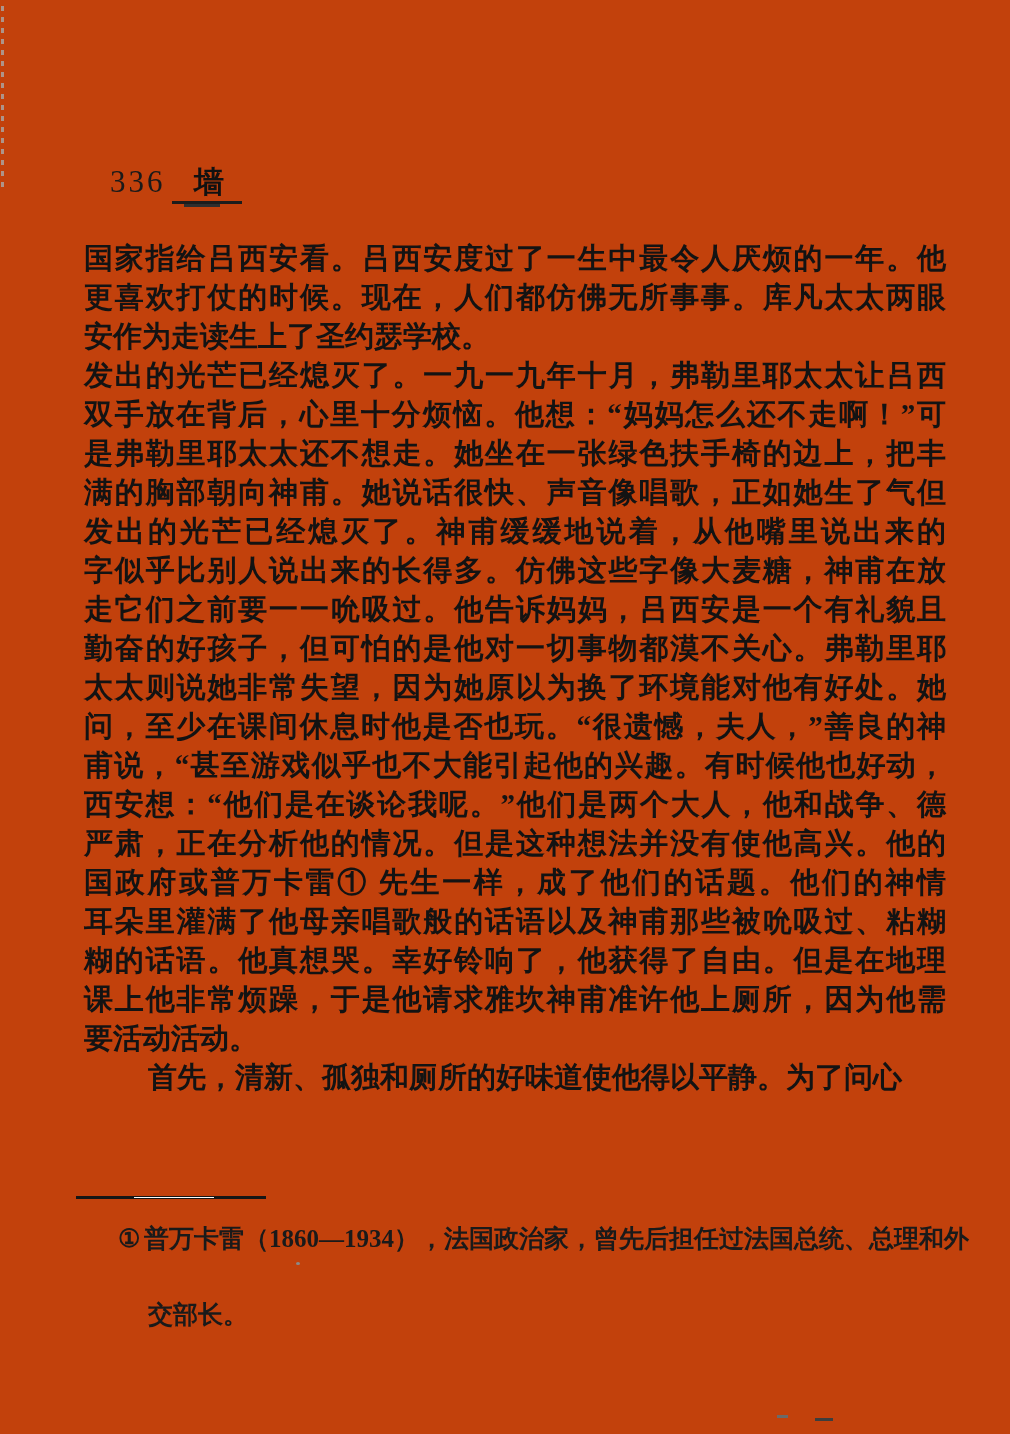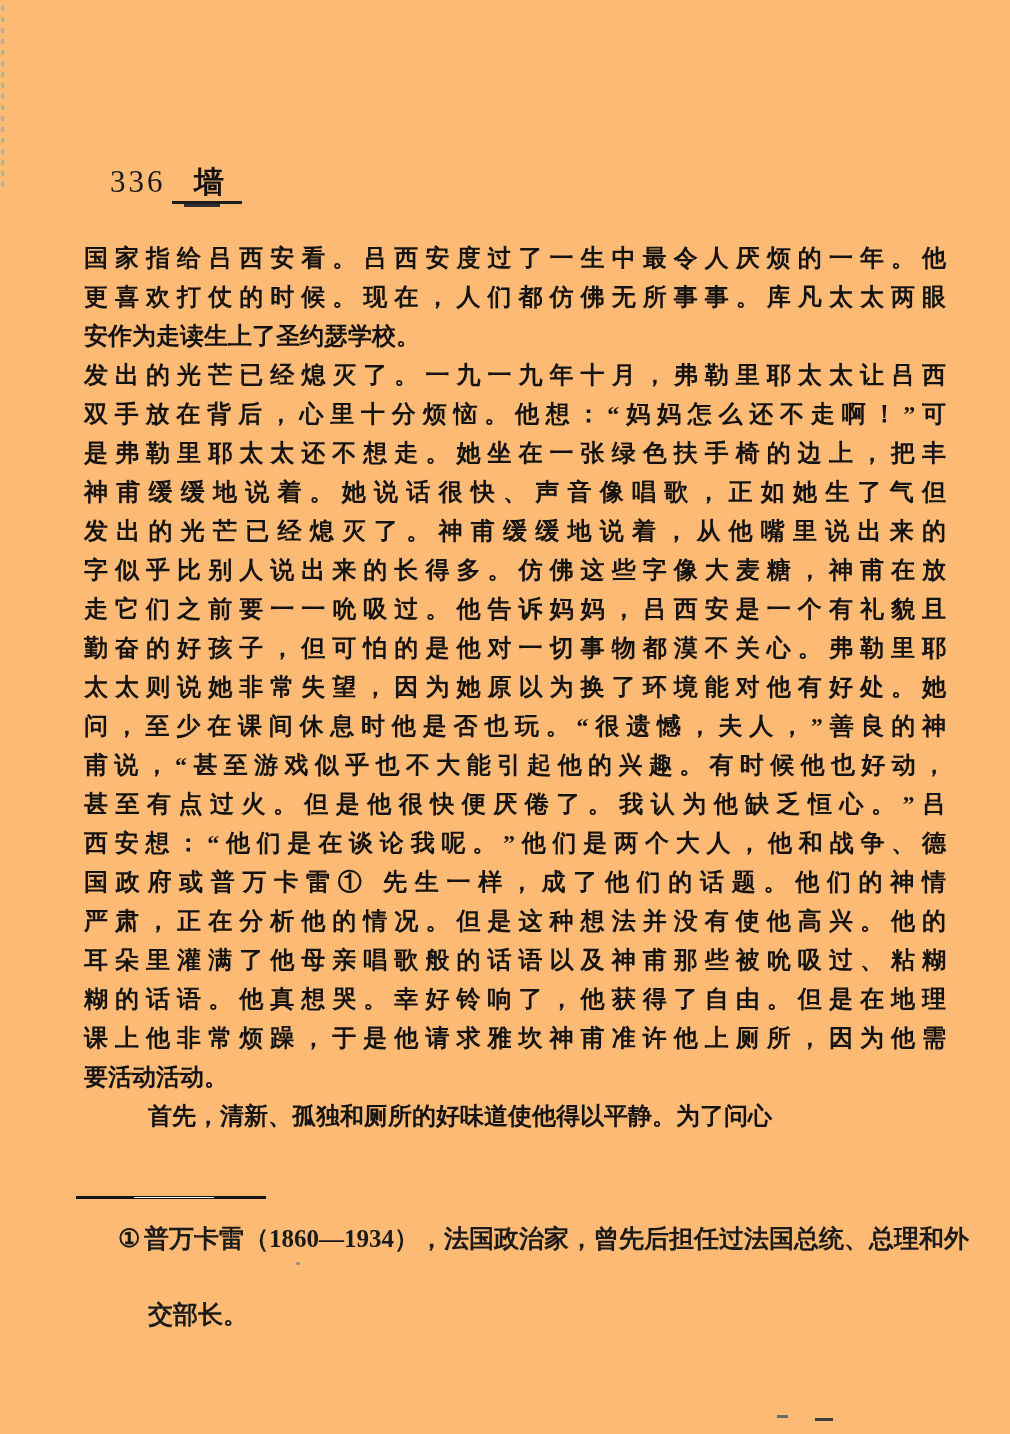--- a/index.html
+++ b/index.html
@@ -1,39 +1,39 @@
 <!DOCTYPE html>
 <html><head>
 <meta charset="utf-8">
 <style>
   html, body { margin: 0; padding: 0; background: #e8e8e8; }
   .page {
     position: relative;
     width: 1010px;
     height: 1434px;
-    background: #fdba74;
+    background: #c2410c;
     overflow: hidden;
     font-family: "Liberation Serif", "DejaVu Serif", serif;
     color: #151515;
   }
   
   .edge-artifact {
     position: absolute; left: 1px; top: 6px; width: 3px; height: 186px;
     background: repeating-linear-gradient(to bottom, #a9a9a9 0 5px, transparent 5px 11px);
     opacity: .8;
   }
   .header { position: absolute; left: 110px; top: 164px; height: 46px; width: 400px; }
   .pagenum { font-size: 31px; letter-spacing: 3px; color: #1a1a1a; }
   .title { position: absolute; left: 84px; top: -2px; font-size: 30px; font-weight: bold; color: #111; }
   .title-underline { position: absolute; left: 62px; top: 37px; width: 70px; height: 3px; background: #1c1c1c; }
   .title-smudge { position: absolute; left: 74px; top: 40px; width: 36px; height: 3px; background: #2e2e2e; }
 
   .body-text {
     position: absolute; left: 84px; top: 239px; width: 862px;
-    font-size: 24px; line-height: 39px; font-weight: bold; color: #131313;
+    font-size: 29px; line-height: 39px; font-weight: bold; color: #131313;
   }
   .line { text-align: justify; text-align-last: justify; }
   .line.short { text-align-last: left; }
   .line.indent { text-indent: 64px; }
 
   .fn-rule { position: absolute; left: 76px; top: 1196px; width: 190px; height: 3px; background: #161616; }
   .fn-rule::after { content: ""; position: absolute; left: 58px; top: 1px; width: 80px; height: 1px; background: #fbfbf9; }
 
   .footnote {
     position: absolute; left: 118px; top: 1218px; width: 840px;
@@ -61,32 +61,31 @@
     <span class="title-smudge"></span>
   </div>
 
   <div class="body-text">
     <div class="line">国家指给吕西安看。吕西安度过了一生中最令人厌烦的一年。他</div>
     <div class="line">更喜欢打仗的时候。现在，人们都仿佛无所事事。库凡太太两眼</div>
     <div class="line short">安作为走读生上了圣约瑟学校。</div>
     <div class="line">发出的光芒已经熄灭了。一九一九年十月，弗勒里耶太太让吕西</div>
     <div class="line">双手放在背后，心里十分烦恼。他想：“妈妈怎么还不走啊！”可</div>
     <div class="line">是弗勒里耶太太还不想走。她坐在一张绿色扶手椅的边上，把丰</div>
-    <div class="line">神甫缓缓地说着。她说话很快、声音像唱歌，正如她生了气但</div>
+    <div class="line">满的胸部朝向神甫。她说话很快、声音像唱歌，正如她生了气但</div>
     <div class="line">发出的光芒已经熄灭了。神甫缓缓地说着，从他嘴里说出来的</div>
     <div class="line">字似乎比别人说出来的长得多。仿佛这些字像大麦糖，神甫在放</div>
     <div class="line">走它们之前要一一吮吸过。他告诉妈妈，吕西安是一个有礼貌且</div>
     <div class="line">勤奋的好孩子，但可怕的是他对一切事物都漠不关心。弗勒里耶</div>
     <div class="line">太太则说她非常失望，因为她原以为换了环境能对他有好处。她</div>
     <div class="line">问，至少在课间休息时他是否也玩。“很遗憾，夫人，”善良的神</div>
     <div class="line">甫说，“甚至游戏似乎也不大能引起他的兴趣。有时候他也好动，</div>
-    <div class="line">甚至有点过火。但是他很快便厌倦了。我认为他缺乏恒心。”吕</div>
     <div class="line">西安想：“他们是在谈论我呢。”他们是两个大人，他和战争、德</div>
+    <div class="line">严肃，正在分析他的情况。但是这种想法并没有使他高兴。他的</div>
     <div class="line">国政府或普万卡雷① 先生一样，成了他们的话题。他们的神情</div>
-    <div class="line">严肃，正在分析他的情况。但是这种想法并没有使他高兴。他的</div>
     <div class="line">耳朵里灌满了他母亲唱歌般的话语以及神甫那些被吮吸过、粘糊</div>
     <div class="line">糊的话语。他真想哭。幸好铃响了，他获得了自由。但是在地理</div>
     <div class="line">课上他非常烦躁，于是他请求雅坎神甫准许他上厕所，因为他需</div>
     <div class="line short">要活动活动。</div>
     <div class="line indent short">首先，清新、孤独和厕所的好味道使他得以平静。为了问心</div>
   </div>
 
   <div class="fn-rule"></div>
 
   <div class="footnote">

